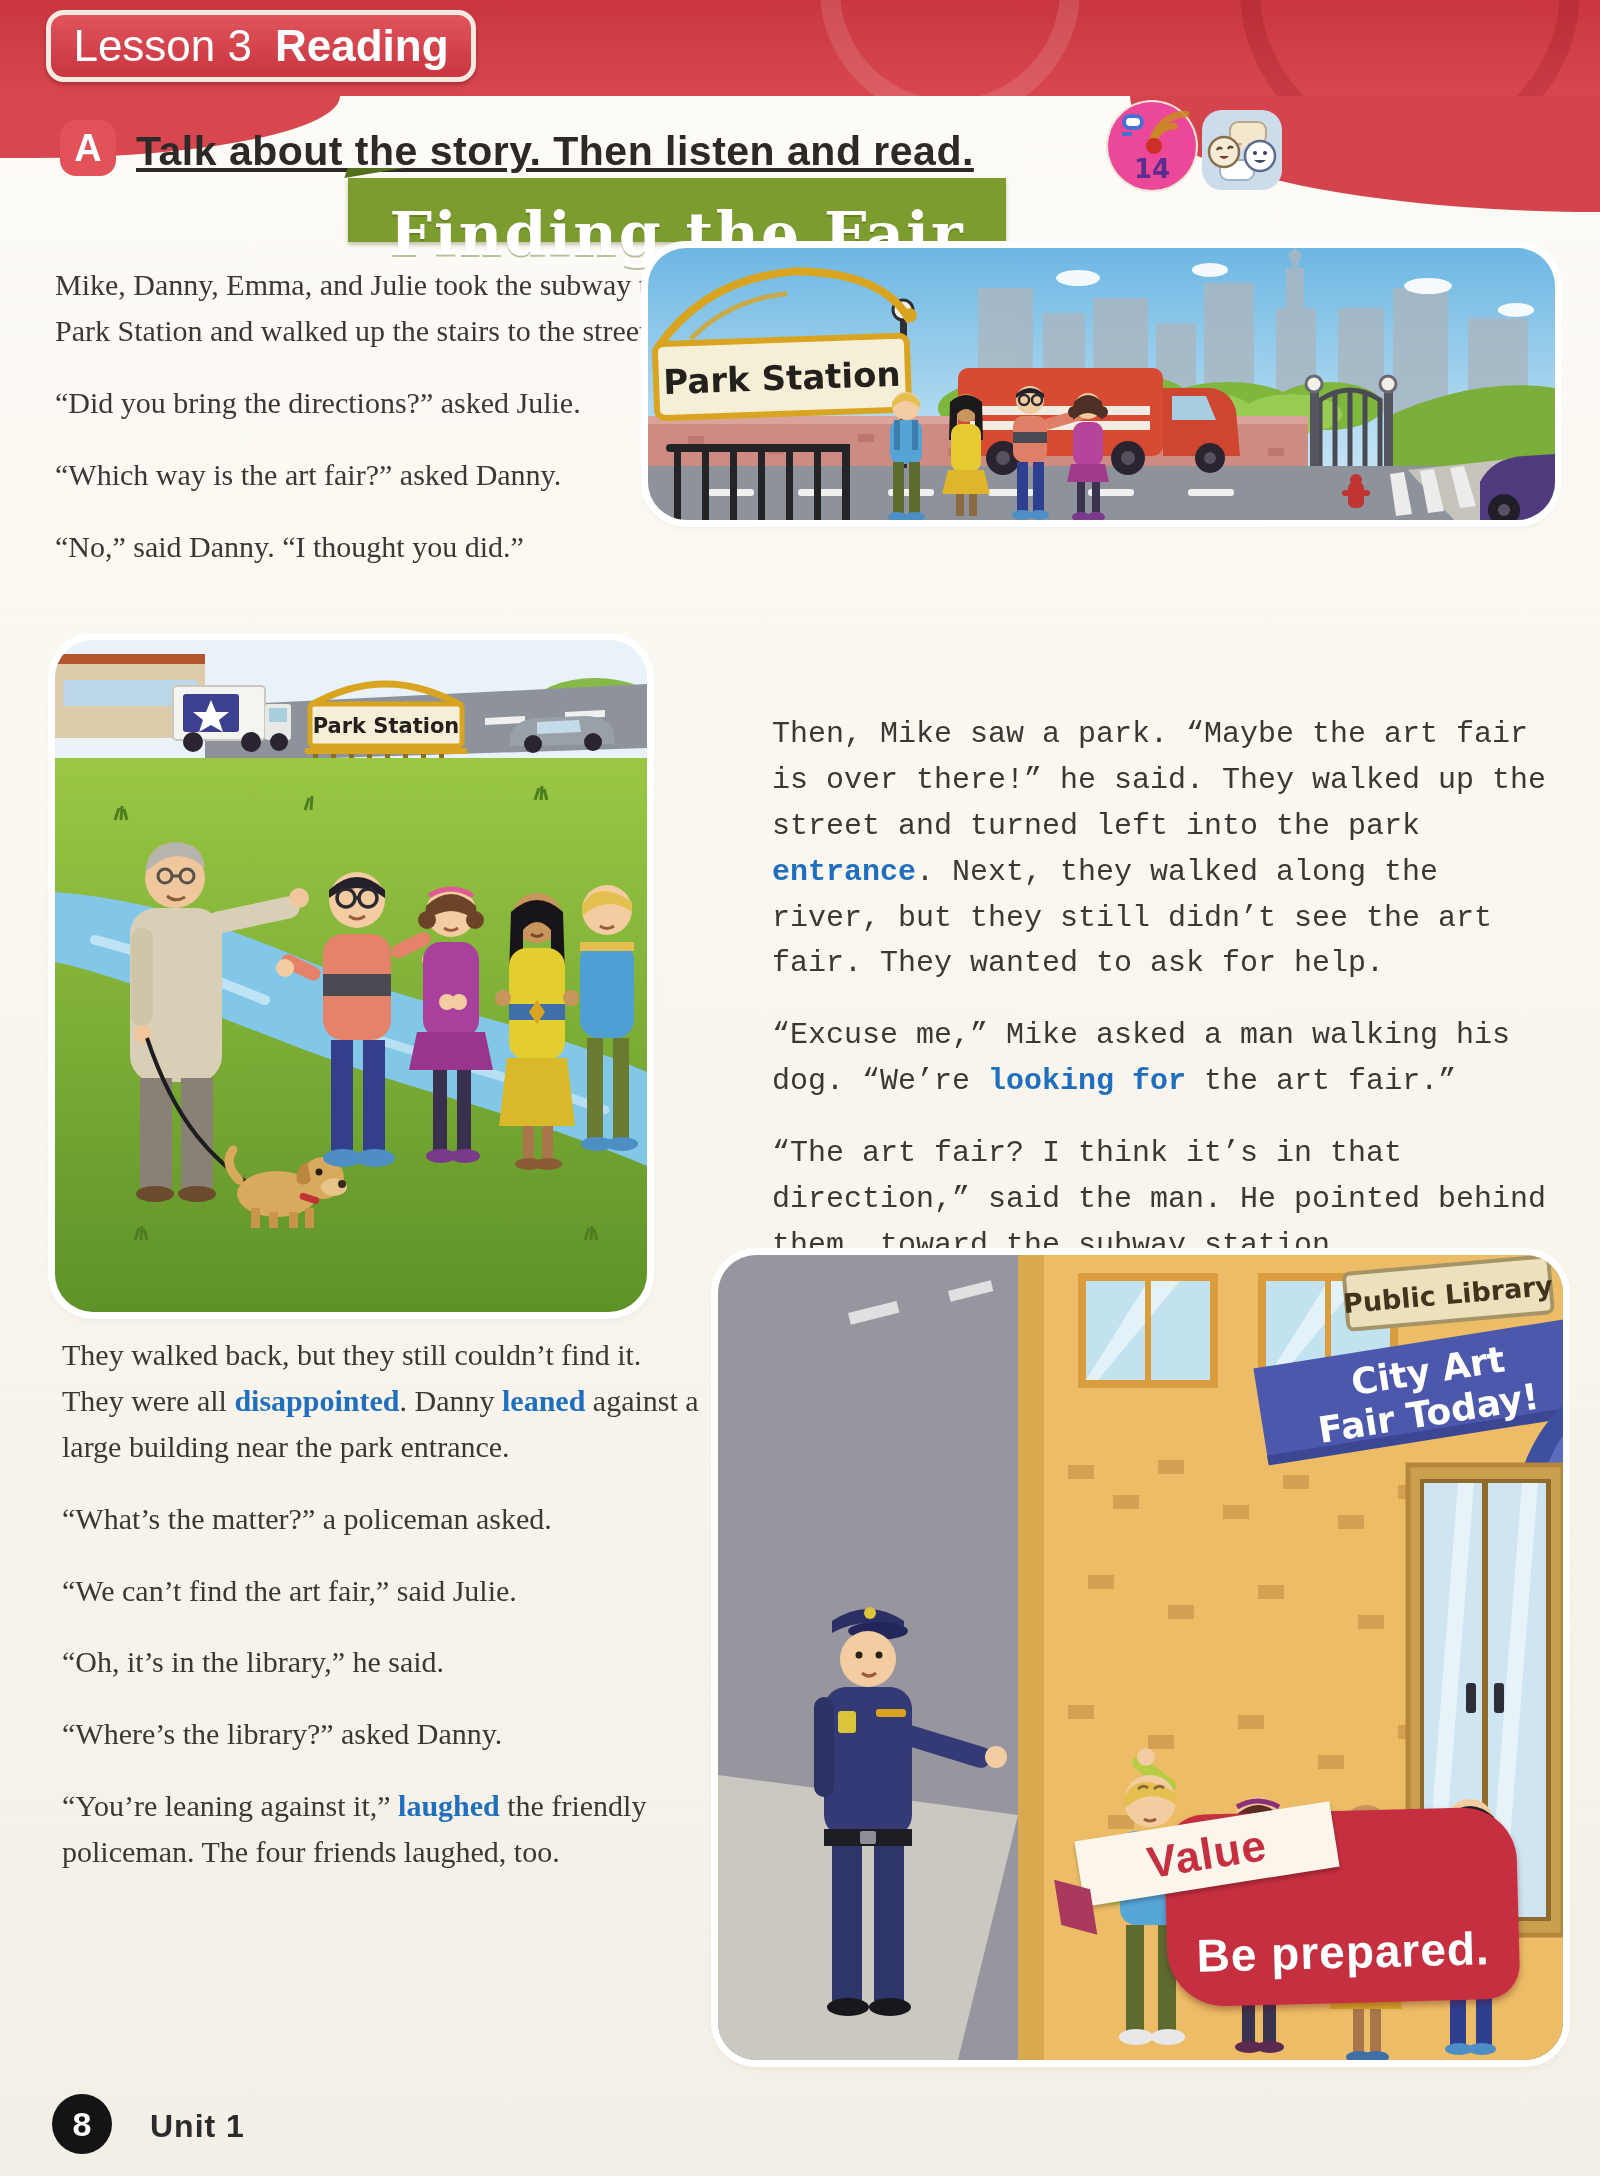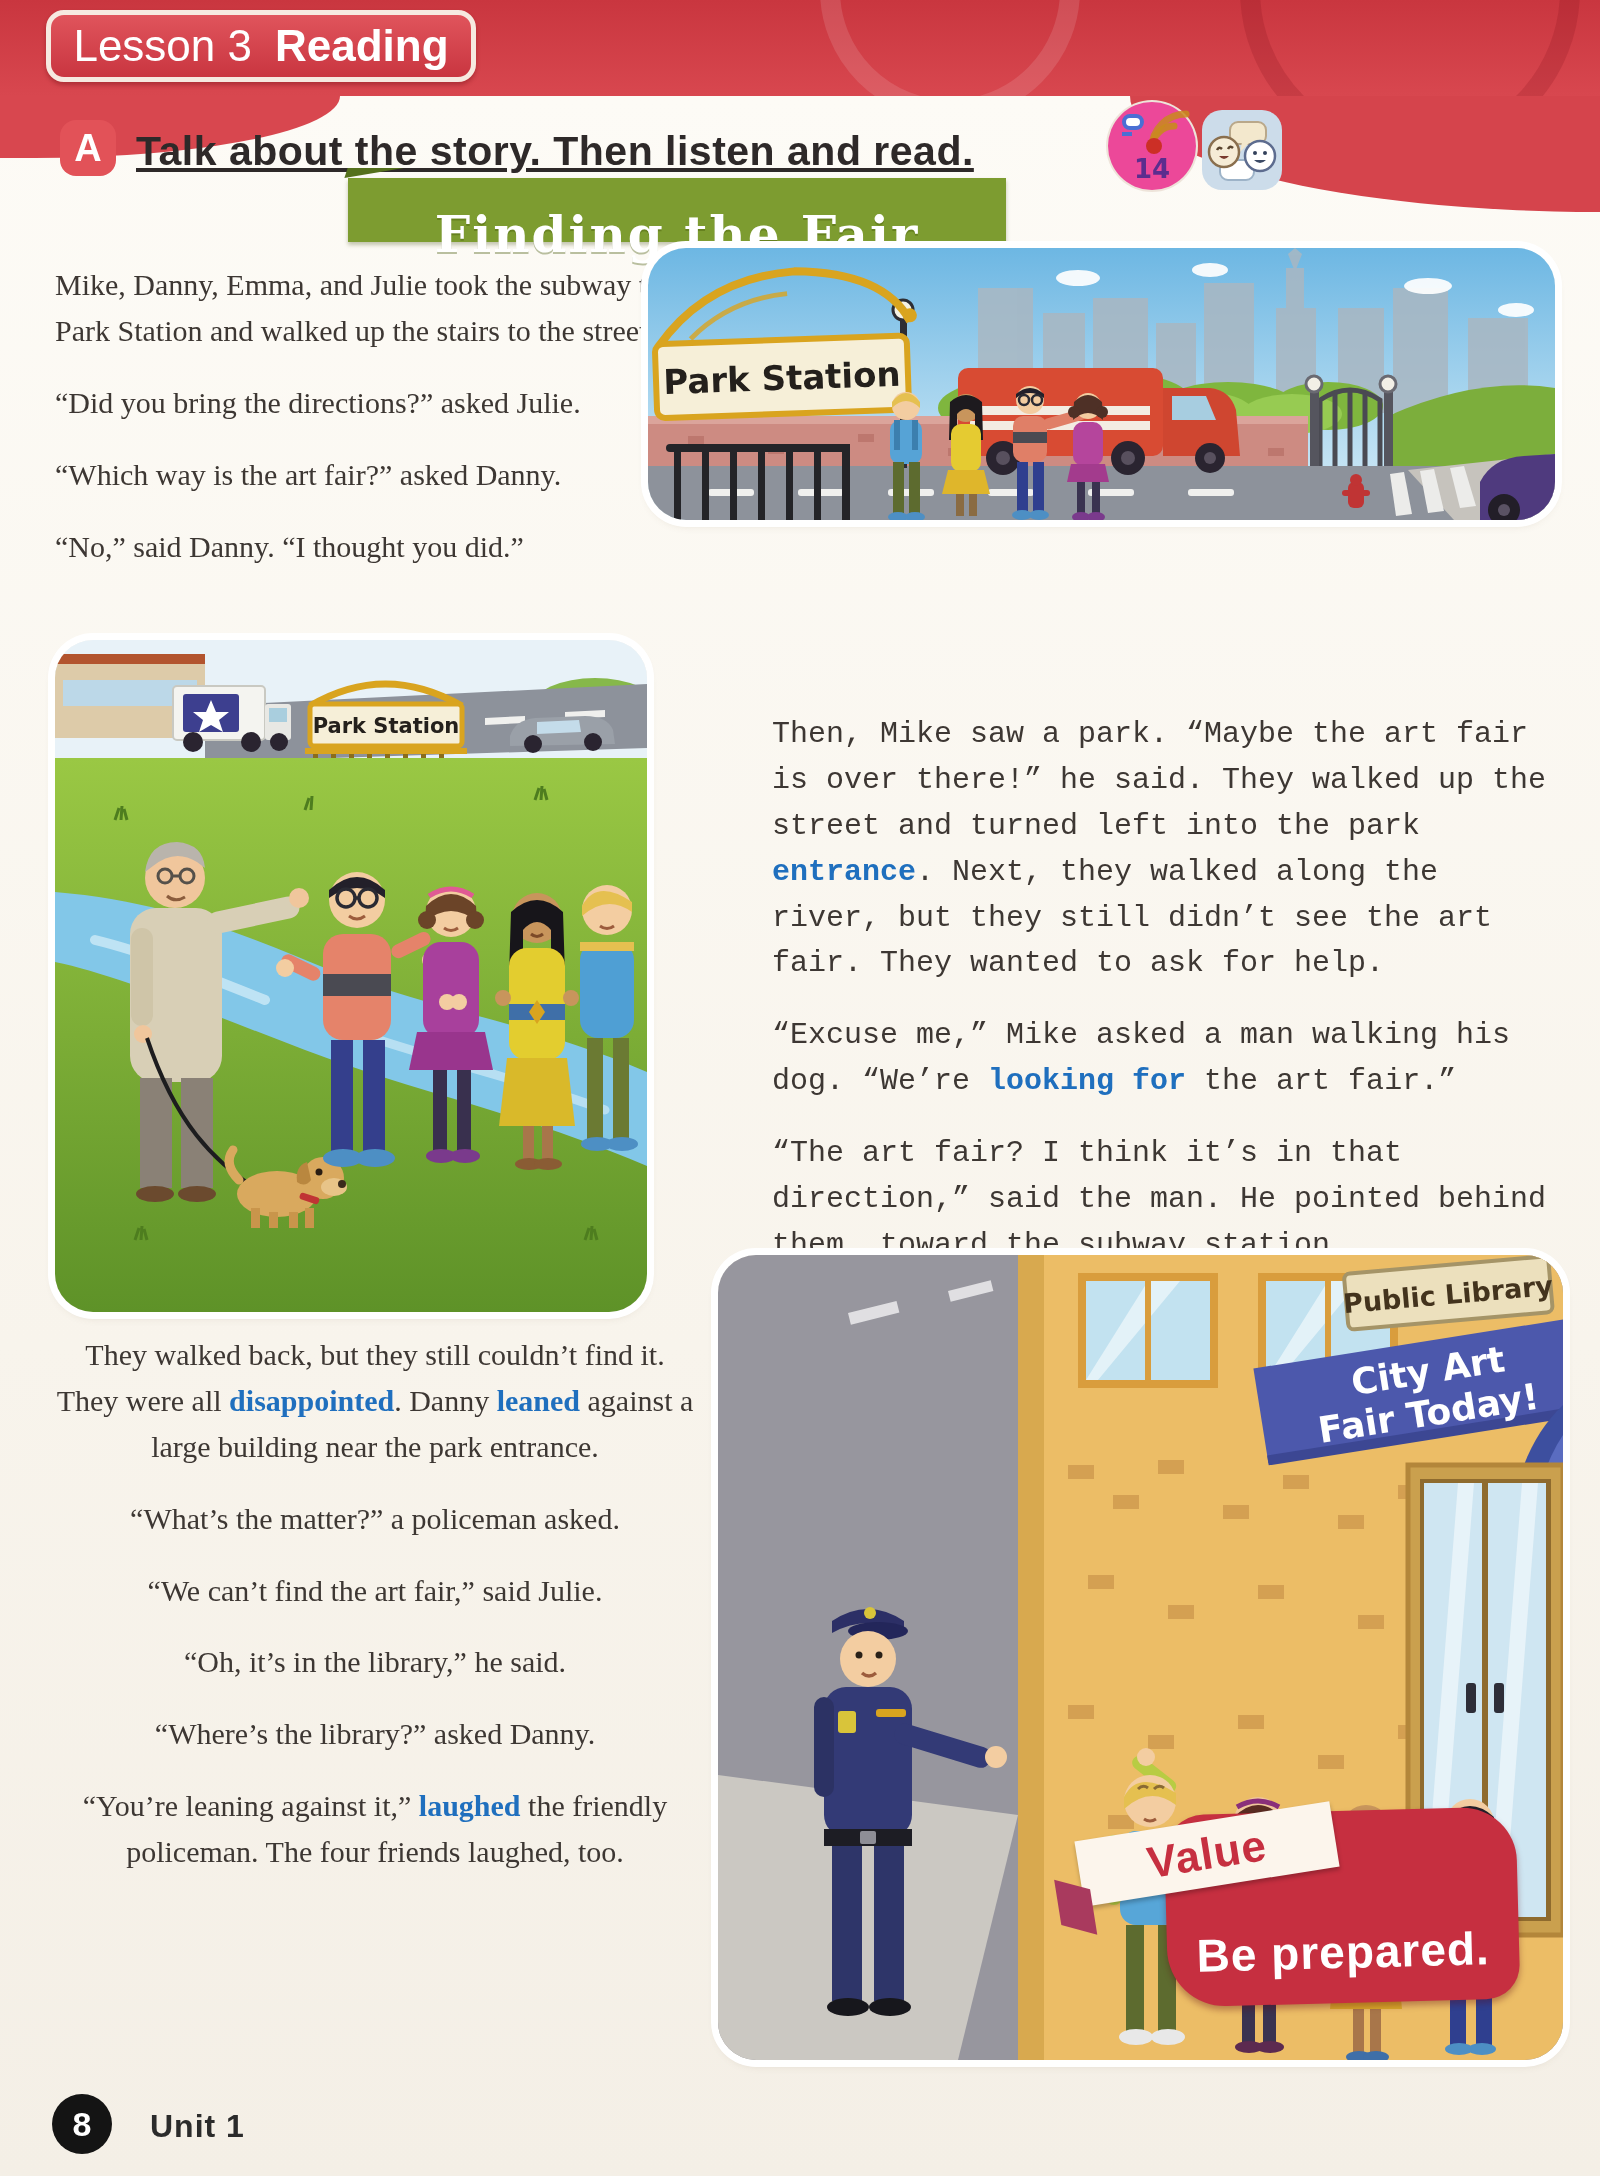--- a/index.html
+++ b/index.html
@@ -34,27 +34,27 @@
               border-radius:50%;box-shadow:0 0 0 2px #eee4da;}
   .icon-talk{position:absolute;top:110px;left:1202px;width:80px;height:80px;background:#ccdcea;
              border-radius:20px;}
   
   .title-banner{position:absolute;top:178px;left:348px;width:658px;height:64px;background:#7d9c30;
                 display:flex;align-items:center;justify-content:center;
                 box-shadow:0 3px 4px rgba(60,70,10,.3);}
   .title-banner::before{content:"";position:absolute;left:-2px;top:-10px;
                 border-left:56px solid #55701c;border-top:0 solid transparent;
                 border-bottom:10px solid transparent;transform:skewX(-18deg);}
-  .title-text{font-family:"DejaVu Serif",serif;font-weight:700;font-size:50px;color:#fff;
+  .title-text{font-family:"DejaVu Serif",serif;font-weight:700;font-size:60px;color:#fff;
               letter-spacing:2px;text-shadow:0 2px 0 rgba(60,80,0,.35);margin-top:48px;}
   
   .story p{margin:0 0 26px 0;font-size:30px;line-height:1.53;}
   .col-left-top{position:absolute;top:262px;left:55px;width:620px;}
   .col-right{position:absolute;top:712px;left:772px;width:792px;font-family:Liberation Mono, monospace;}
-  .col-left-bottom{position:absolute;top:1332px;left:55px;width:640px;text-align:center;}
+  .col-left-bottom{position:absolute;top:1332px;left:62px;width:640px;}
   .kw{color:#1f6fbe;font-weight:700;}
   
   .illo{position:absolute;border-radius:38px;overflow:hidden;box-shadow:0 0 0 7px #ffffff,
         0 4px 10px rgba(120,100,70,.25);}
   .illo svg{display:block;}
   .illo-station{top:248px;left:648px;width:907px;height:272px;}
   .illo-park{top:640px;left:55px;width:592px;height:672px;}
   .illo-library{top:1255px;left:718px;width:845px;height:805px;}
   
   .value-blob{position:absolute;left:448px;top:556px;width:352px;height:192px;background:#c62f40;

